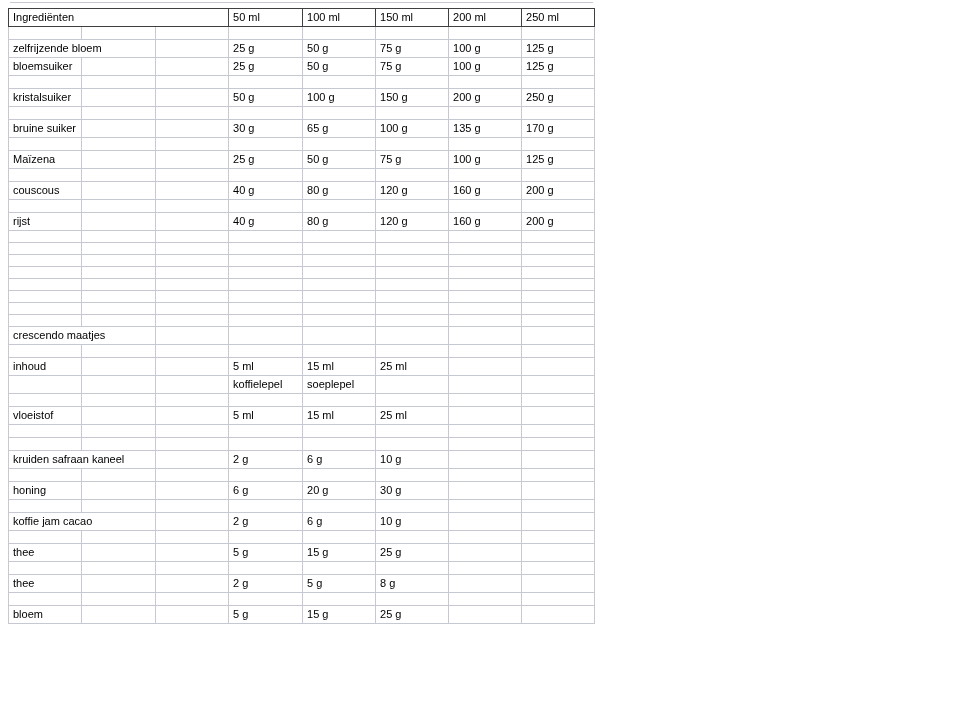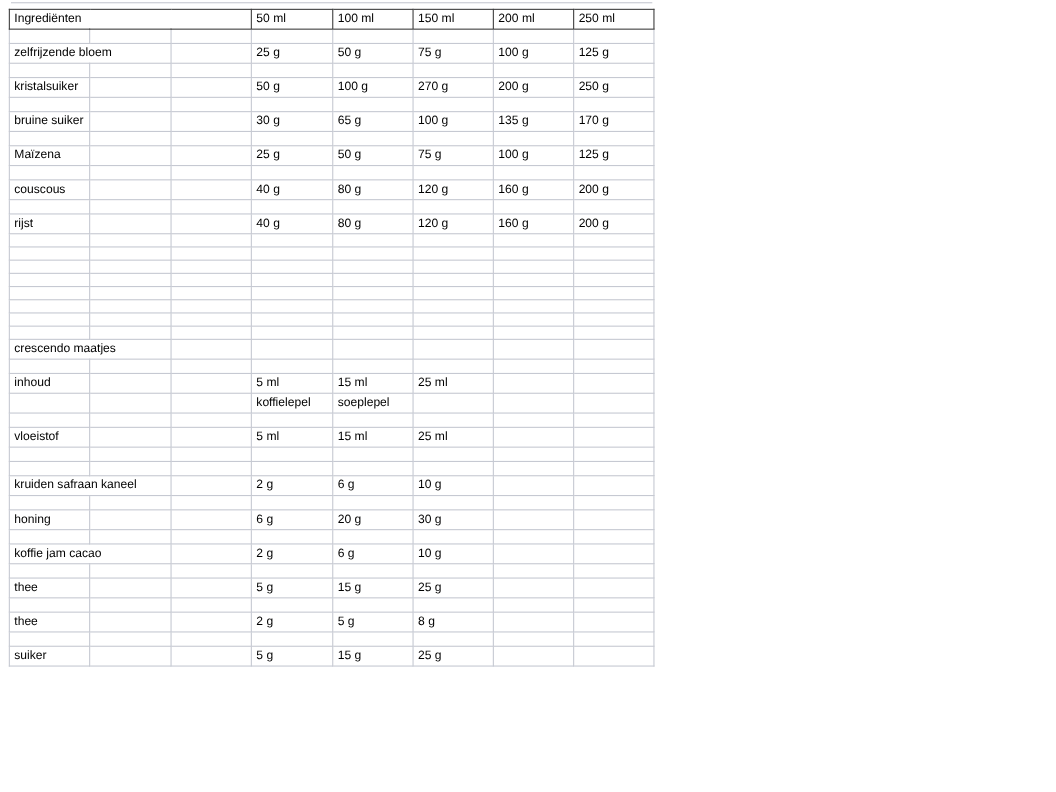--- a/index.html
+++ b/index.html
@@ -96,37 +96,47 @@
         </tr>
         <tr class="data">
           <td colspan="2" class="lbl">zelfrijzende bloem</td>
           <td></td>
           <td>25 g</td>
           <td>50 g</td>
           <td>75 g</td>
           <td>100 g</td>
           <td>125 g</td>
         </tr>
+        <tr class="data">
+          <td class="lbl">bloemsuiker</td>
+          <td></td>
+          <td></td>
+          <td>25 g</td>
+          <td>50 g</td>
+          <td>75 g</td>
+          <td>100 g</td>
+          <td>125 g</td>
+        </tr>
         <tr class="spacer">
           <td></td>
           <td></td>
           <td></td>
           <td></td>
           <td></td>
           <td></td>
           <td></td>
           <td></td>
         </tr>
         <tr class="data">
           <td class="lbl">kristalsuiker</td>
           <td></td>
           <td></td>
           <td>50 g</td>
           <td>100 g</td>
-          <td>270 g</td>
+          <td>150 g</td>
           <td>200 g</td>
           <td>250 g</td>
         </tr>
         <tr class="spacer">
           <td></td>
           <td></td>
           <td></td>
           <td></td>
           <td></td>
           <td></td>
@@ -454,21 +464,21 @@
           <td></td>
           <td></td>
           <td></td>
           <td></td>
           <td></td>
           <td></td>
           <td></td>
           <td></td>
         </tr>
         <tr class="data">
-          <td class="lbl">suiker</td>
+          <td class="lbl">bloem</td>
           <td></td>
           <td></td>
           <td>5 g</td>
           <td>15 g</td>
           <td>25 g</td>
           <td></td>
           <td></td>
         </tr>
       </tbody>
   </table>

